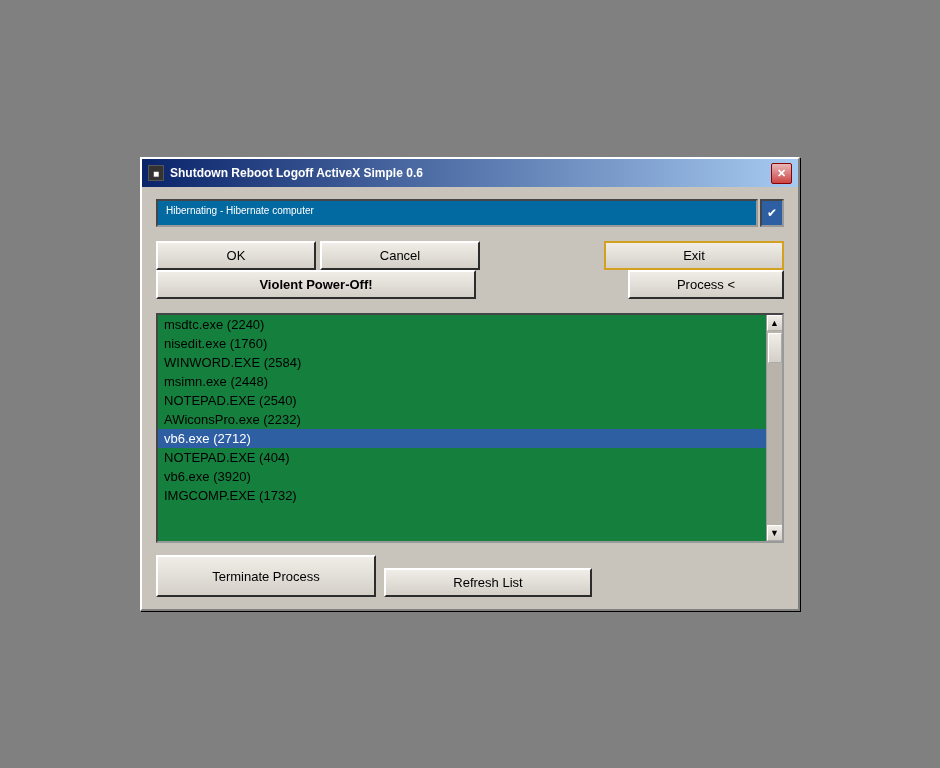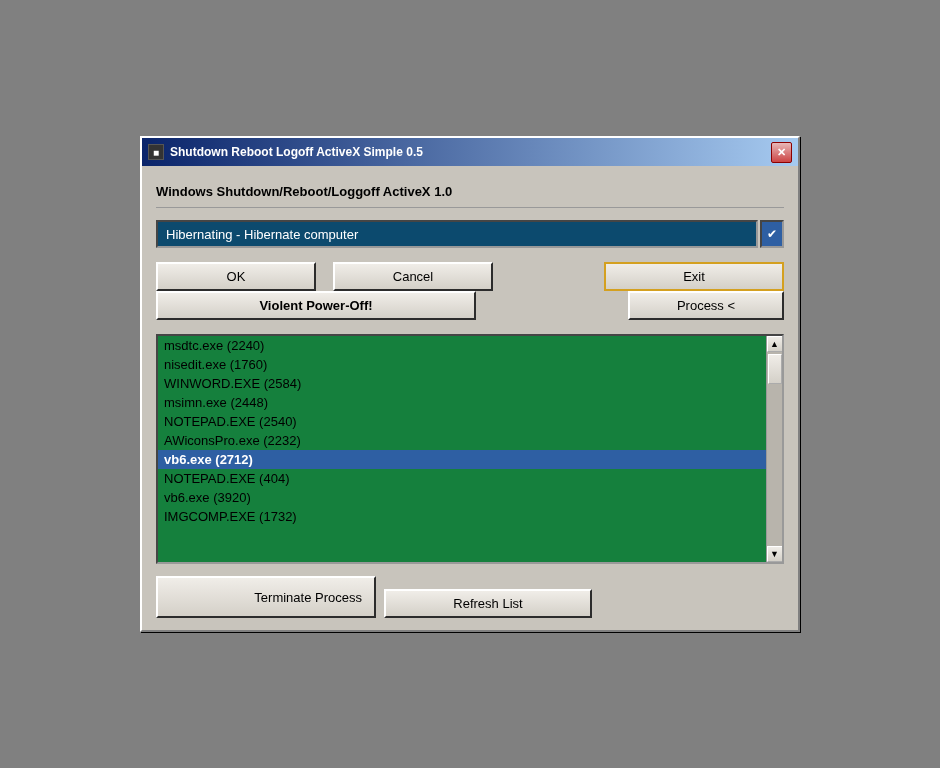--- a/index.html
+++ b/index.html
@@ -92,48 +92,48 @@
     }
 
     .dropdown-row {
       margin-bottom: 14px;
       display: flex;
       align-items: center;
     }
 
     .dropdown {
       flex: 1;
-      background: #0c4a6e;
+      background: #0369a1;
       color: white;
       border: 2px inset #999;
       padding: 4px 8px;
-      font-size: 13px;
+      font-size: 10px;
       font-family: 'Tahoma', 'Arial', sans-serif;
       height: 28px;
       display: flex;
-      align-items: center;
+      align-items: flex-start;
     }
 
     .dropdown-arrow {
       width: 24px;
       height: 28px;
       background: #2e5fa3;
       border: 2px inset #999;
       color: white;
       display: flex;
       align-items: center;
       justify-content: center;
       cursor: pointer;
       font-size: 12px;
       margin-left: 2px;
     }
 
     .buttons-row1 {
       display: flex;
-      gap: 17px;
+      gap: 4px;
     }
 
     .buttons-row2 {
       display: flex;
       gap: 24px;
       margin-bottom: 14px;
     }
 
     .btn {
       background: linear-gradient(to bottom, #f0ede8, #d4d0c8);
@@ -193,21 +193,20 @@
       padding: 2px 6px;
       font-size: 13px;
       color: #000;
       cursor: pointer;
       white-space: nowrap;
     }
 
     .list-item.selected {
       background: #2e5fa3;
       color: white;
-      font-weight: bold;
     }
 
     .scrollbar {
       width: 16px;
       background: #d4d0c8;
       border-left: 1px solid #999;
       display: flex;
       flex-direction: column;
       align-items: center;
     }
@@ -241,48 +240,44 @@
       left: 1px;
     }
 
     .bottom-buttons {
       display: flex;
       gap: 8px;
     }
 
     .btn-terminate {
       width: 220px;
-      text-align: right;
     }
 
     .btn-refresh {
       width: 208px;
       margin-top: 13px;
     }
   </style>
 </head>
 <body>
 
 <div class="window">
 
   <div class="title-bar">
     <div class="title-bar-left">
       <div class="title-bar-icon">
         <span>■</span>
       </div>
-      <span class="title-text">Shutdown Reboot Logoff ActiveX Simple 0.5</span>
+      <span class="title-text">Shutdown Reboot Logoff ActiveX Simple 0.6</span>
     </div>
     <div class="close-btn">✕</div>
   </div>
 
   <div class="window-body">
 
-    <div class="subtitle-bar">
-      <span class="subtitle-text">Windows Shutdown/Reboot/Loggoff ActiveX 1.0</span>
-    </div>
 
     <div class="dropdown-row">
       <div class="dropdown">
         <span>Hibernating - Hibernate computer</span>
       </div>
       <div class="dropdown-arrow">✔</div>
     </div>
 
     <div class="buttons-row1">
       <button class="btn btn-ok">OK</button>

